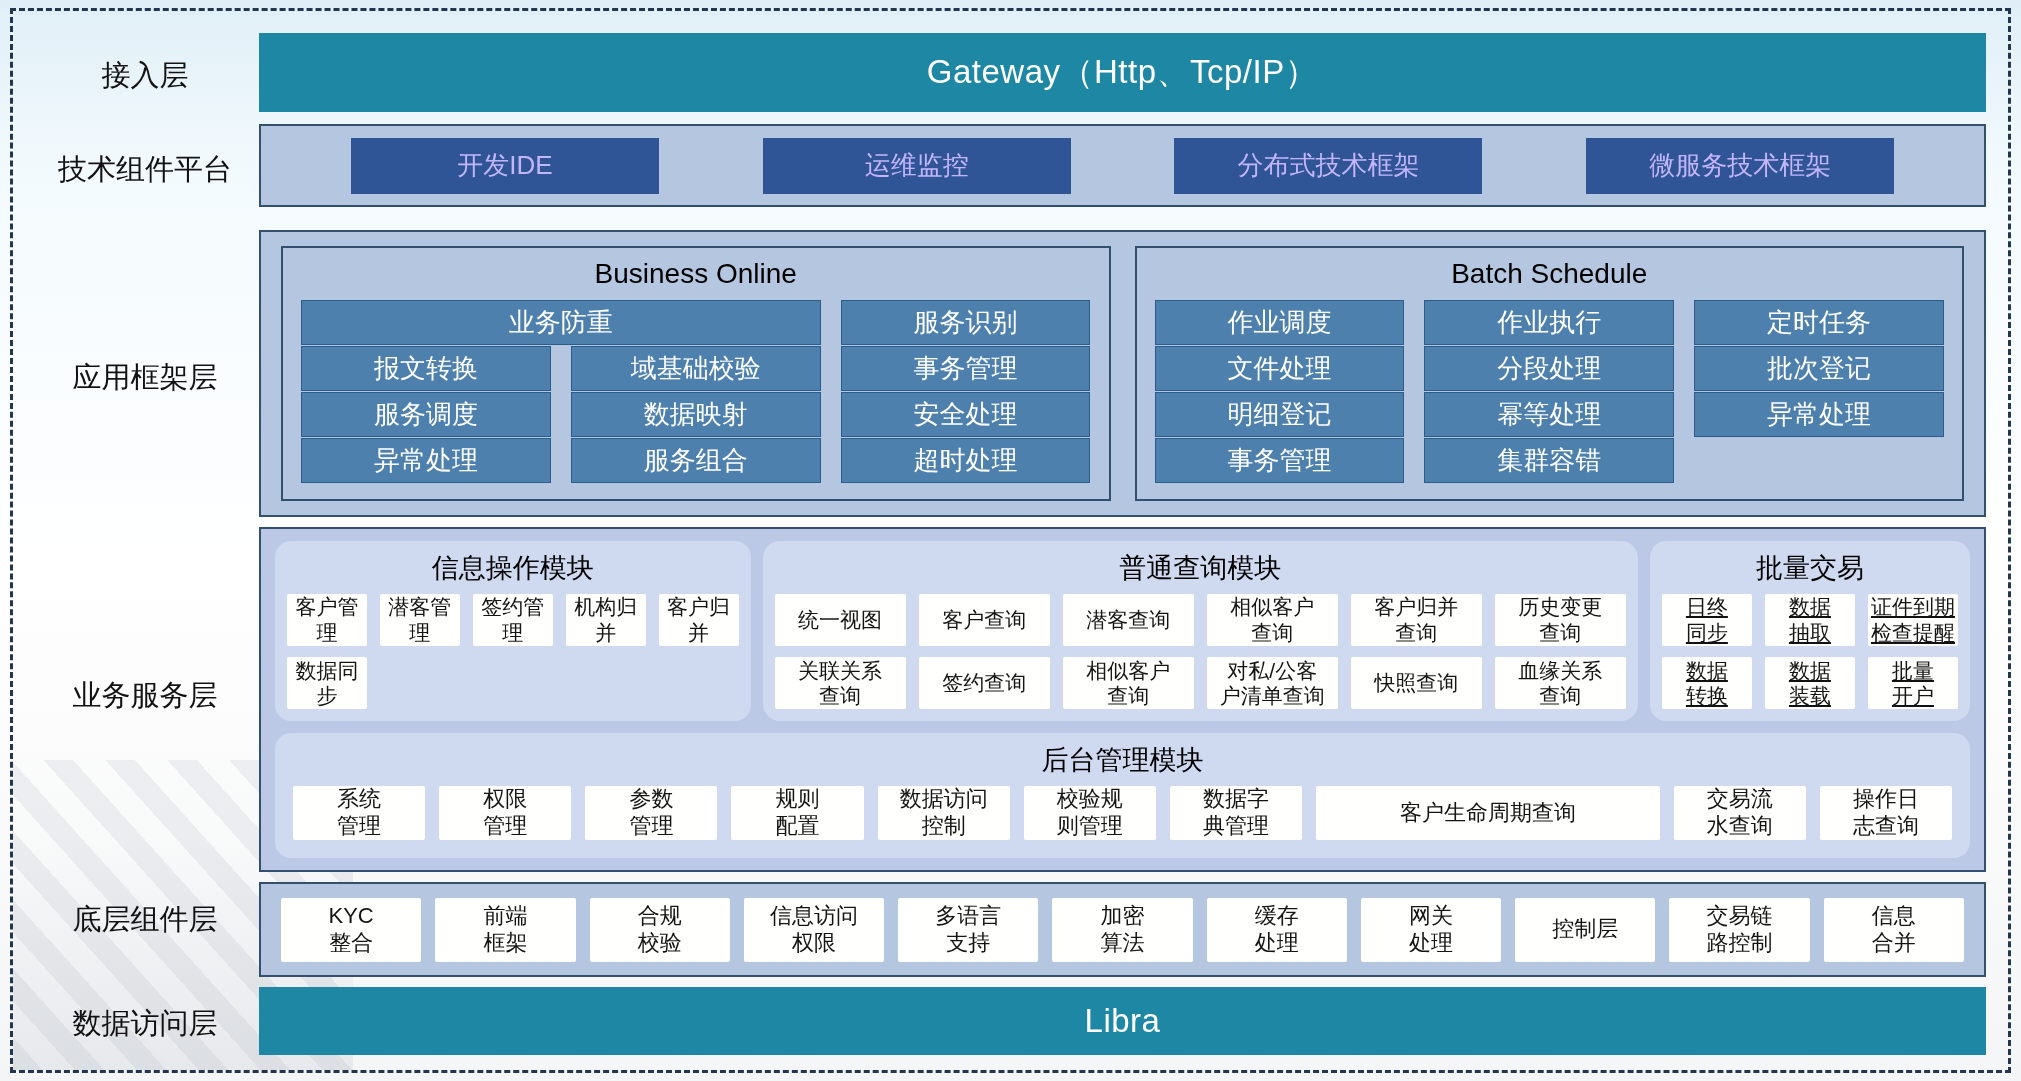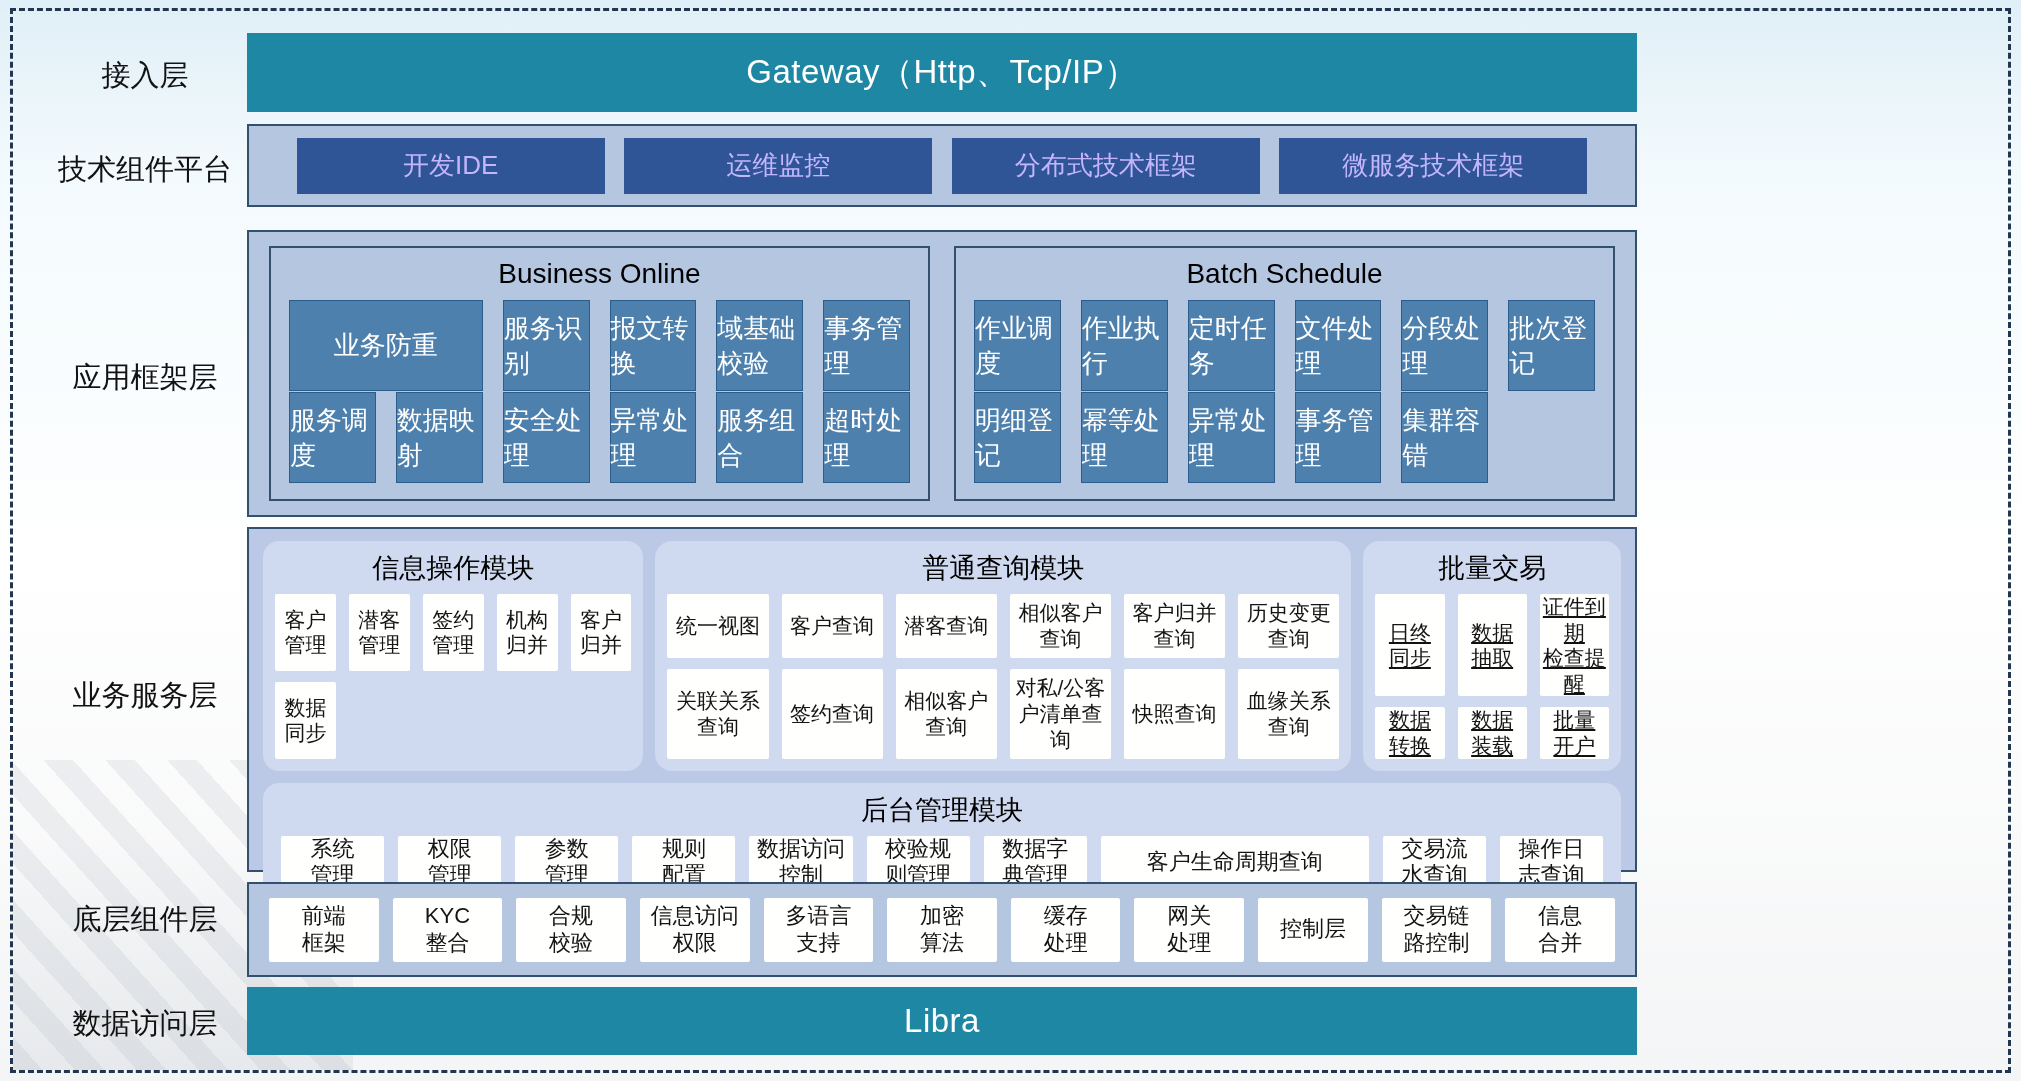--- a/index.html
+++ b/index.html
@@ -10,35 +10,35 @@
     position:relative;color:#111;
   }
   .frame{position:absolute;left:10px;top:8px;right:10px;bottom:8px;
     border:3px dashed #22364f;pointer-events:none;}
   .bg-photo{position:absolute;left:13px;bottom:11px;width:340px;height:310px;
     background:
       repeating-linear-gradient(48deg,rgba(160,168,180,.16) 0 22px,rgba(255,255,255,0) 22px 46px),
       linear-gradient(0deg,rgba(190,196,205,.25),rgba(255,255,255,0) 75%);}
   .side-label{position:absolute;left:30px;width:230px;text-align:center;
     font-size:29px;font-weight:500;color:#121212;}
-  .band{position:absolute;left:247px;width:1390px;box-sizing:border-box;}
+  .band{position:absolute;left:259px;width:1727px;box-sizing:border-box;}
   .teal-bar{background:#1d87a4;color:#fff;display:flex;align-items:center;
     justify-content:center;font-size:33px;letter-spacing:.5px;}
   .gateway{top:33px;height:79px;}
   .libra{top:987px;height:68px;}
   .tech-band{top:124px;height:83px;background:#b4c6e0;border:2px solid #33516f;
     display:flex;align-items:center;justify-content:space-around;padding:0 38px;}
   .navy-btn{width:308px;height:56px;background:#2f5597;color:#c4b5fd;font-size:26px;
     display:flex;align-items:center;justify-content:center;}
   .app-band{top:230px;height:287px;background:#b4c6e0;border:2px solid #33516f;
     padding:14px 20px;display:flex;gap:24px;}
   .panel{flex:1;border:2px solid #33516f;background:#b4c6e0;box-sizing:border-box;
     display:flex;flex-direction:column;padding:4px 18px 16px;}
   .panel-title{text-align:center;font-size:28px;color:#000;padding:6px 0 10px;}
-  .panel-grid{flex:1;display:grid;grid-template-columns:repeat(6,1fr);gap:1px 20px;}
+  .panel-grid{flex:1;display:grid;grid-template-columns:repeat(3,1fr);gap:1px 20px;}
   .steel-btn{background:#4e80ad;border:1px solid #2c5c8a;color:#fff;font-size:26px;
     display:flex;align-items:center;justify-content:center;}
   .biz-band{top:527px;height:345px;background:#bcc9e6;border:2px solid #33516f;
     padding:12px 14px;display:flex;flex-direction:column;gap:12px;}
   .cards-row{display:flex;gap:12px;flex:1.95;}
   .card{background:#cfd9f0;border-radius:16px;box-sizing:border-box;
     display:flex;flex-direction:column;padding:4px 12px 12px;}
   .card-title{text-align:center;font-size:27px;color:#000;padding:5px 0 8px;}
   .card-grid{flex:1;display:grid;gap:11px 13px;}
   .white-btn{background:#fffffe;color:#141414;font-size:21px;line-height:1.22;
@@ -183,24 +183,24 @@
         <div class="white-btn" style="flex: 2.6 1 0%;">客户生命周期查询</div>
         <div class="white-btn">交易流
 水查询</div>
         <div class="white-btn">操作日
 志查询</div>
       </div>
   </div>
 </div>
 
 <div class="band base-band">
+    <div class="white-btn">KYC
+整合</div>
     <div class="white-btn">前端
 框架</div>
-    <div class="white-btn">KYC
-整合</div>
     <div class="white-btn">合规
 校验</div>
     <div class="white-btn">信息访问
 权限</div>
     <div class="white-btn">多语言
 支持</div>
     <div class="white-btn">加密
 算法</div>
     <div class="white-btn">缓存
 处理</div>

